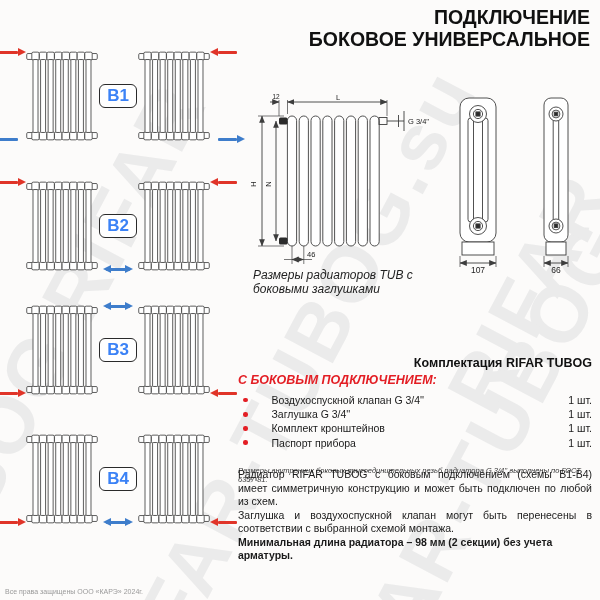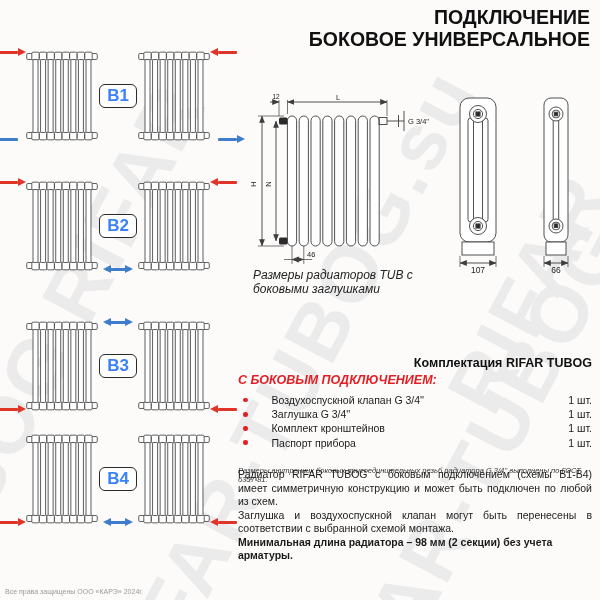--- a/index.html
+++ b/index.html
@@ -141,21 +141,21 @@
     <div class="scheme-label">B2</div>
     <div class="rad-wrap">
       <svg class="rad" viewBox="0 0 78 98">
           <use href="#radsym-g"></use>
         </svg>
       <div class="arrow red left pos-tr"></div>
       <div class="arrow blue left pos-bl"></div>
     </div>
   </div>
 
-  <div class="scheme-row" style="top:317px;">
+  <div class="scheme-row" style="top:301px;">
     <div class="rad-wrap">
       <svg class="rad" viewBox="0 0 78 98">
           <use href="#radsym-g"></use>
         </svg>
       <div class="arrow blue right pos-tr"></div>
       <div class="arrow red right pos-bl"></div>
     </div>
     <div class="scheme-label">B3</div>
     <div class="rad-wrap">
       <svg class="rad" viewBox="0 0 78 98">

